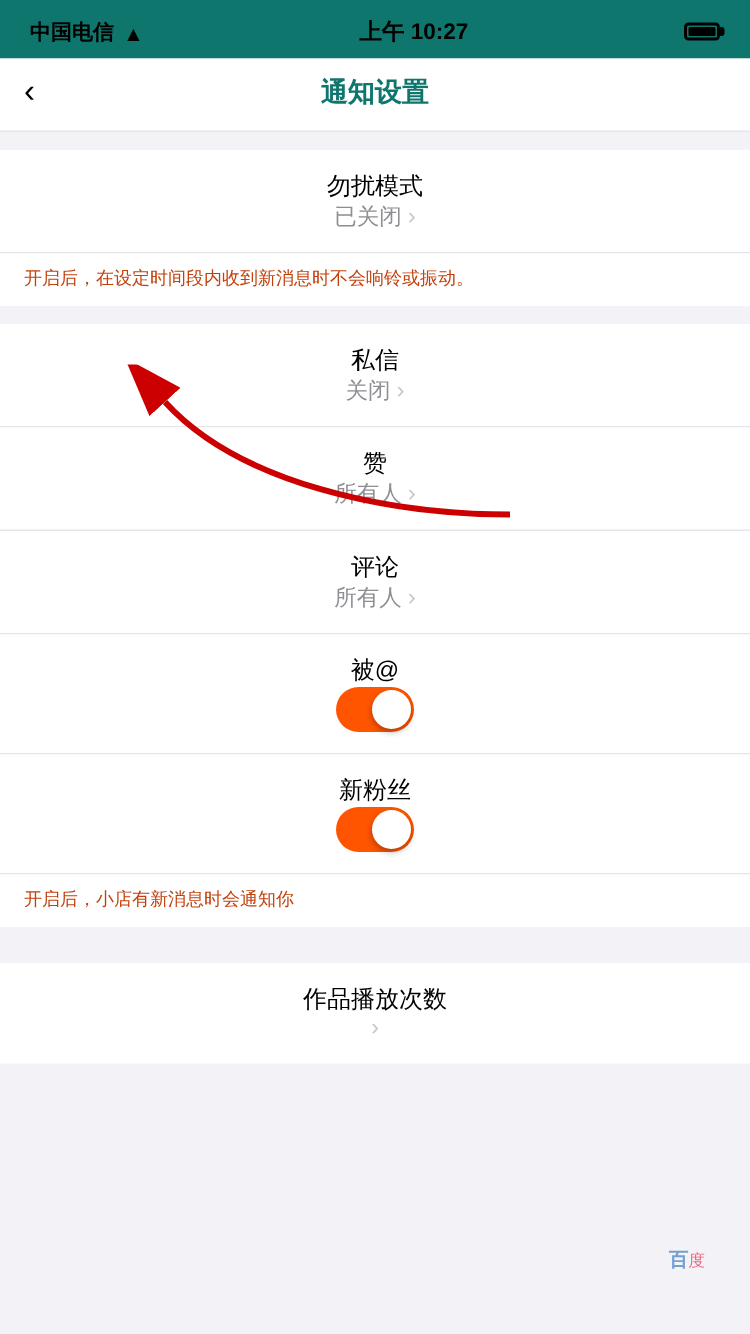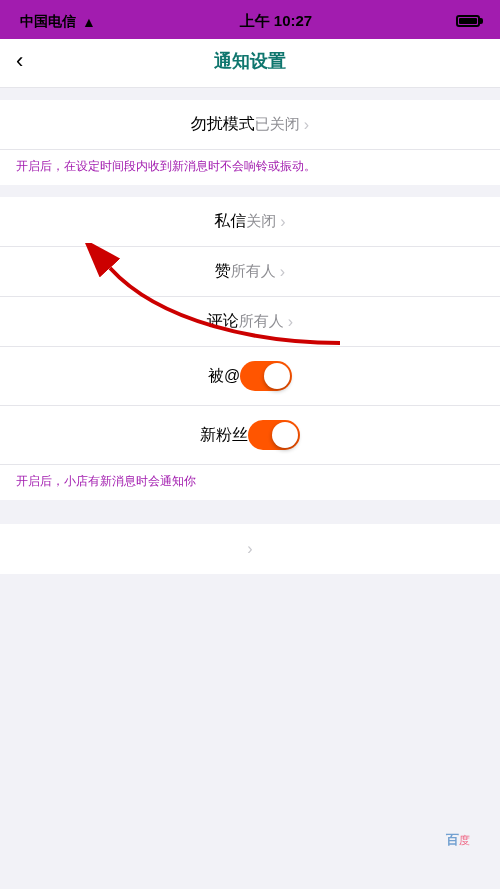--- a/index.html
+++ b/index.html
@@ -8,21 +8,21 @@
       width: 500px;
       min-height: 889px;
       background: #f2f2f7;
       font-family: -apple-system, 'PingFang SC', 'Helvetica Neue', sans-serif;
       font-size: 16px;
       color: #000;
     }
 
     
     .status-bar {
-      background: #a21caf;
+      background: #0f766e;
       display: flex;
       justify-content: space-between;
       align-items: center;
       padding: 12px 20px 8px;
       font-size: 14px;
       font-weight: 600;
     }
     .status-left { display: flex; align-items: center; gap: 6px; }
     .status-center { font-size: 15px; font-weight: 600; }
     .status-right { display: flex; align-items: center; gap: 4px; }
@@ -87,25 +87,26 @@
 
     .section-gap {
       height: 12px;
       background: #f2f2f7;
     }
 
     
     .row {
       display: flex;
       align-items: center;
-      justify-content: center;
+      justify-content: flex-start;
       padding: 14px 16px;
       border-bottom: 1px solid #e5e5ea;
       background: #fff;
       min-height: 50px;
+      flex-direction: column;
     }
     .row:last-child {
       border-bottom: none;
     }
     .row-label {
       font-size: 16px;
       color: #000;
     }
     .row-right {
       display: flex;
@@ -116,21 +117,21 @@
     }
     .chevron {
       color: #c7c7cc;
       font-size: 16px;
     }
 
     
     .hint-text {
       padding: 8px 16px 10px;
       font-size: 12px;
-      color: #a21caf;
+      color: #c2410c;
       background: #fff;
     }
 
     
     .toggle {
       width: 52px;
       height: 30px;
       border-radius: 15px;
       background: #ff5500;
       position: relative;
@@ -244,20 +245,21 @@
     <div class="hint-text">开启后，小店有新消息时会通知你</div>
   </div>
 
   <div class="section-gap"></div>
 
 
   <div class="section-gap"></div>
 
   <div class="section">
     <div class="row">
+      <span class="row-label">作品播放次数</span>
       <div class="row-right">
         <span class="chevron">›</span>
       </div>
     </div>
   </div>
 
   <svg style="position:absolute; top:155px; left:60px; width:320px; height:120px; pointer-events:none; z-index:200;" viewBox="0 0 320 120" xmlns="http://www.w3.org/2000/svg">
 
     <defs>
       <marker id="arrowhead" markerWidth="10" markerHeight="7" refX="0" refY="3.5" orient="auto">

